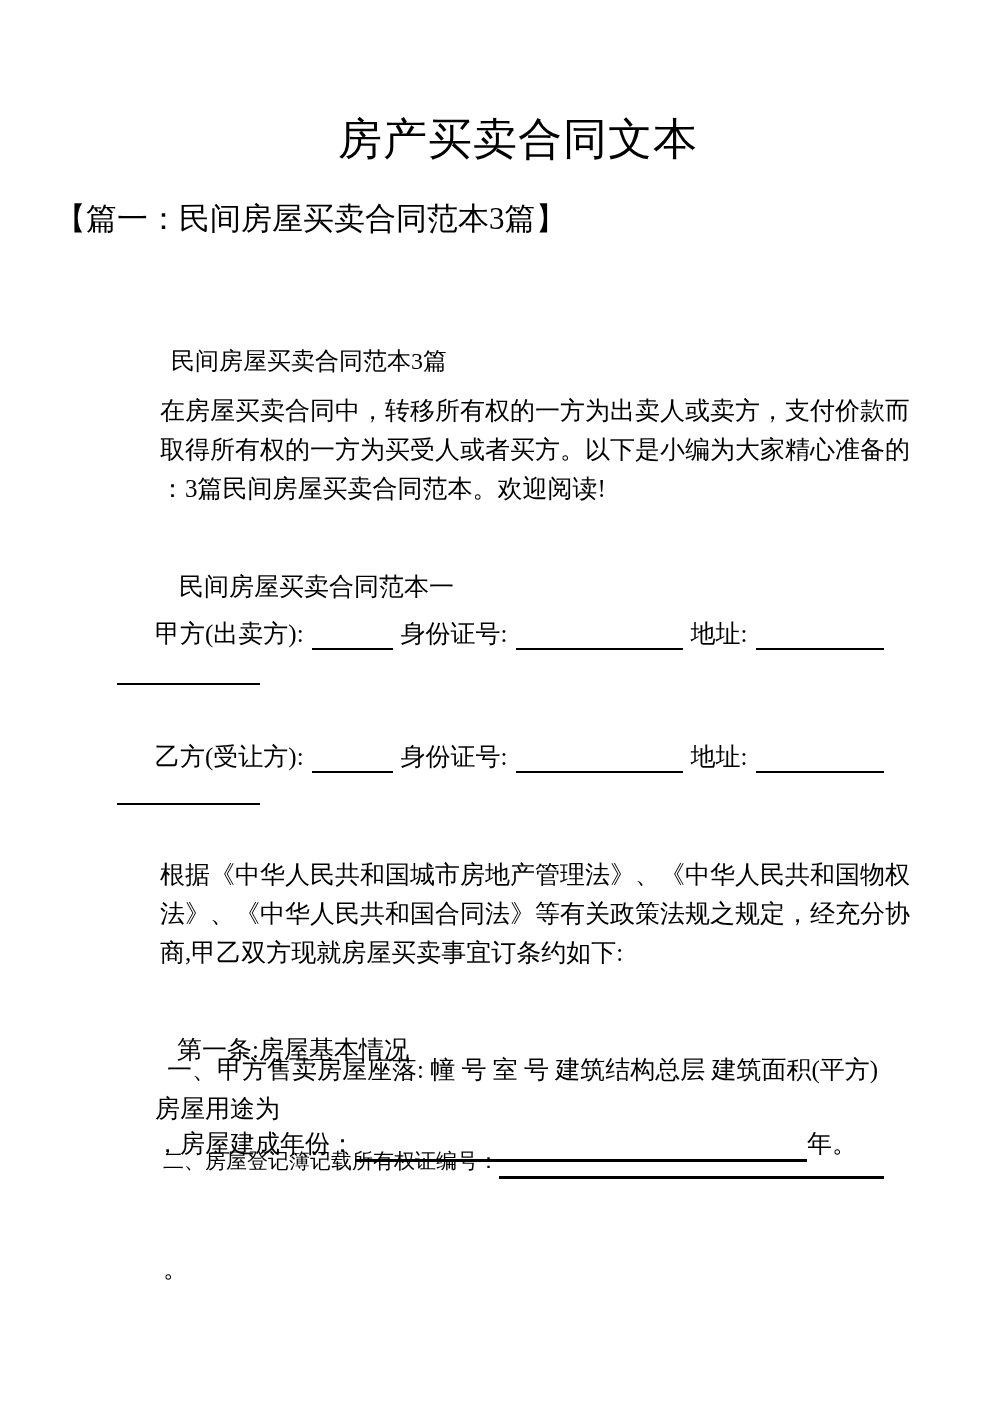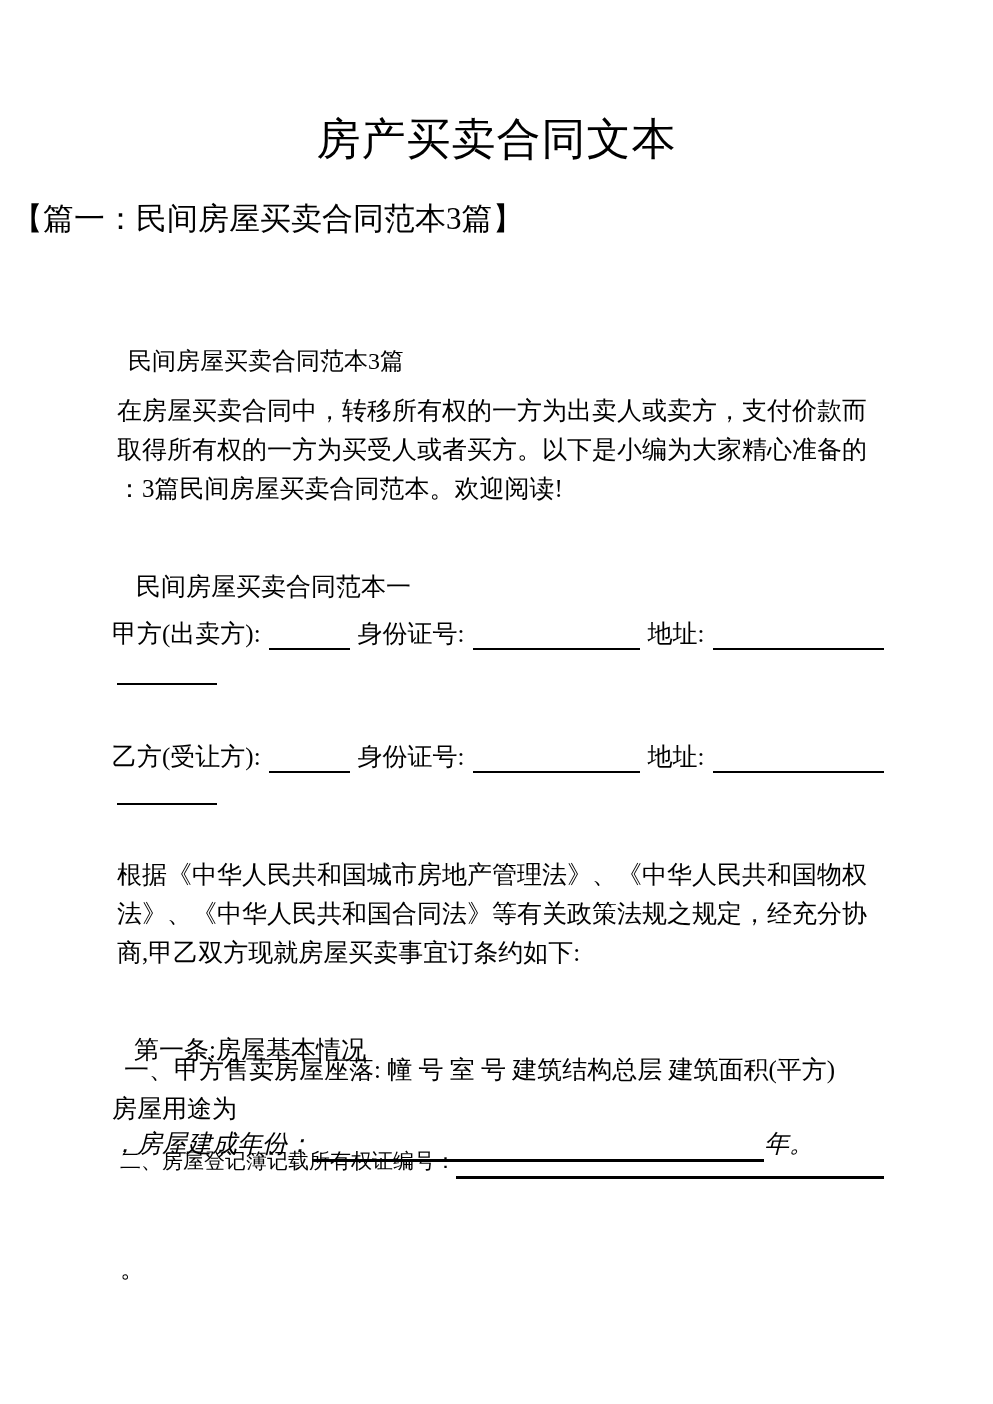--- a/index.html
+++ b/index.html
@@ -5,21 +5,21 @@
   html, body { margin: 0; padding: 0; background: #ffffff; }
   .page {
     position: relative;
     width: 993px;
     height: 1404px;
     background: #ffffff;
     color: #000000;
     font-family: "Liberation Serif", "DejaVu Serif", serif;
     overflow: hidden;
   }
-  .abs { position: absolute; }
+  .abs { position: absolute; padding-left: 43px; }
 
   .doc-title {
     left: 0; right: 0; top: 112px;
     text-align: center;
     font-size: 44px;
     line-height: 1.25;
     letter-spacing: 1px;
     white-space: pre;
   }
   .doc-subtitle {
@@ -71,21 +71,21 @@
   .clause1-l1 { left: 124px; top: 1050px; }
   .clause1-l2 { left: 112px; top: 1089px; }
   .year-row {
     left: 112px; right: 120px;
     top: 1126px;
     display: flex;
     align-items: stretch;
     font-size: 25px;
     line-height: 36px;
   }
-  .year-row .label { white-space: pre; flex: 0 0 auto; font-style: italic; }
+  .year-row .label { white-space: pre; flex: 0 0 auto; }
   .blank.b-year { flex: 0 0 452px; border-bottom: 3px solid #000000; }
 
   .clause2-row {
     left: 120px; right: 109px;
     top: 1144px;
     display: flex;
     align-items: flex-start;
     font-size: 21px;
     line-height: 35px;
   }

